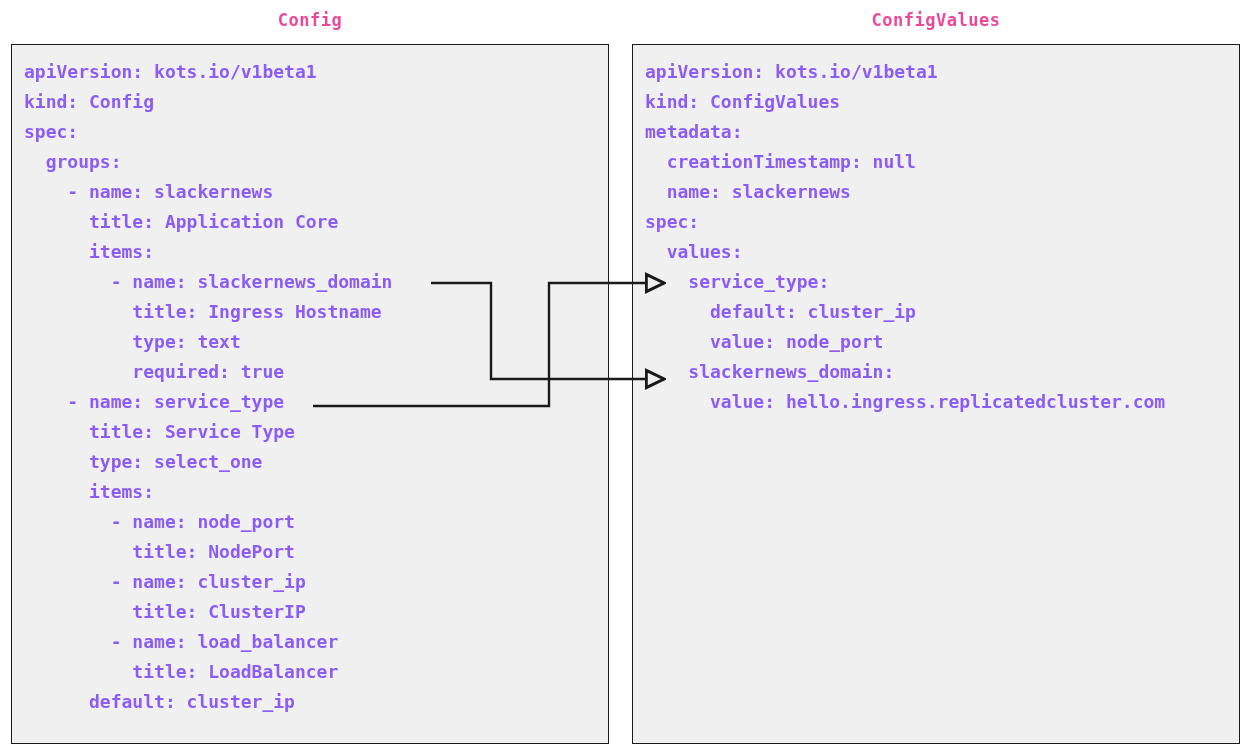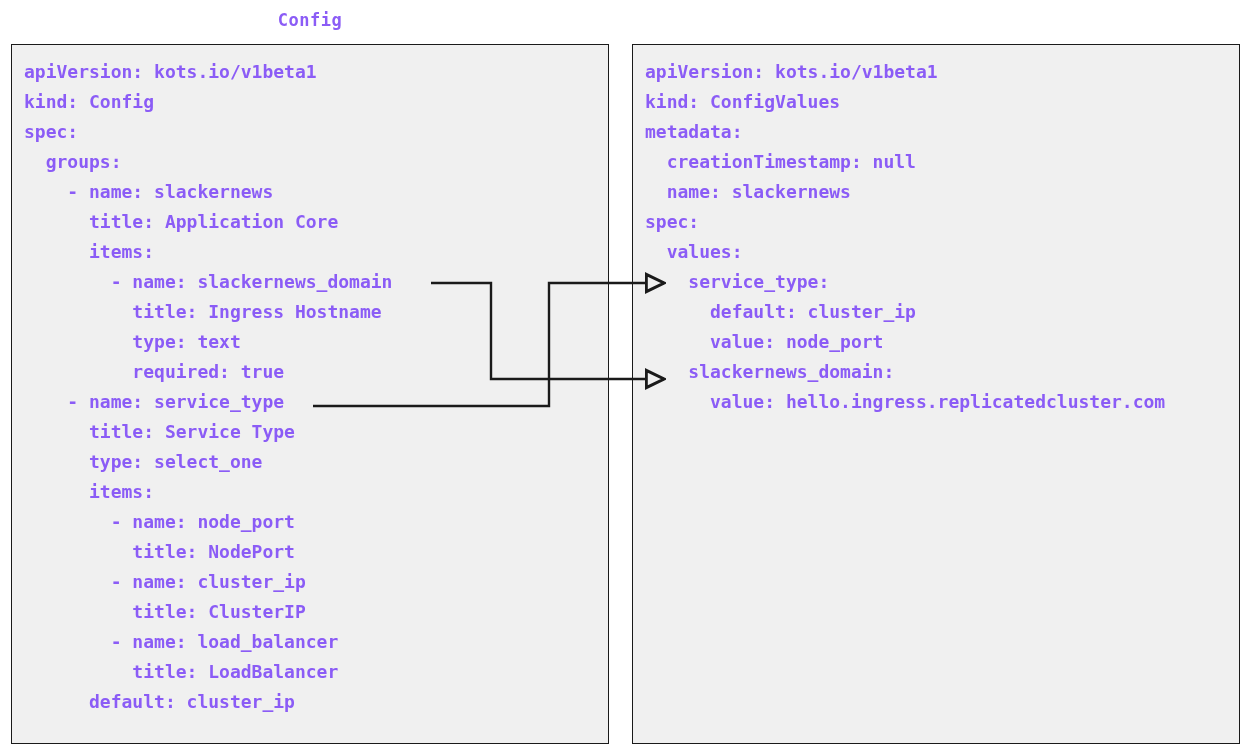--- a/index.html
+++ b/index.html
@@ -21,21 +21,21 @@
     width: 1258px;
     height: 756px;
   }
 
   
   .panel-title {
     position: absolute;
     font-family: "DejaVu Sans Mono", "Liberation Mono", monospace;
     font-size: 17px;
     font-weight: bold;
-    color: #8b5cf6;
+    color: #ec4899;
     letter-spacing: 0.5px;
     text-align: center;
     white-space: nowrap;
   }
   #title-config   { left: 11px;  top: 10px; width: 598px; }
   #title-values   { left: 632px; top: 10px; width: 608px; }
 
   
   .panel {
     position: absolute;
@@ -73,20 +73,21 @@
     pointer-events: none;
   }
 </style>
 </head>
 <body>
 
 <div id="stage">
 
   <div class="panel-title" id="title-config">Config</div>
 
+  <div class="panel-title" id="title-values">ConfigValues</div>
 
   <div class="panel" id="panel-config">
     <div class="code" id="code-left"><div class="code-line">apiVersion: kots.io/v1beta1</div><div class="code-line">kind: Config</div><div class="code-line">spec:</div><div class="code-line">  groups:</div><div class="code-line">    - name: slackernews</div><div class="code-line">      title: Application Core</div><div class="code-line">      items:</div><div class="code-line">        - name: slackernews_domain</div><div class="code-line">          title: Ingress Hostname</div><div class="code-line">          type: text</div><div class="code-line">          required: true</div><div class="code-line">    - name: service_type</div><div class="code-line">      title: Service Type</div><div class="code-line">      type: select_one</div><div class="code-line">      items:</div><div class="code-line">        - name: node_port</div><div class="code-line">          title: NodePort</div><div class="code-line">        - name: cluster_ip</div><div class="code-line">          title: ClusterIP</div><div class="code-line">        - name: load_balancer</div><div class="code-line">          title: LoadBalancer</div><div class="code-line">      default: cluster_ip</div></div>
   </div>
 
   <div class="panel" id="panel-values">
     <div class="code" id="code-right"><div class="code-line">apiVersion: kots.io/v1beta1</div><div class="code-line">kind: ConfigValues</div><div class="code-line">metadata:</div><div class="code-line">  creationTimestamp: null</div><div class="code-line">  name: slackernews</div><div class="code-line">spec:</div><div class="code-line">  values:</div><div class="code-line">    service_type:</div><div class="code-line">      default: cluster_ip</div><div class="code-line">      value: node_port</div><div class="code-line">    slackernews_domain:</div><div class="code-line">      value: hello.ingress.replicatedcluster.com</div></div>
   </div>
 
   <svg id="connectors" viewBox="0 0 1258 756">

